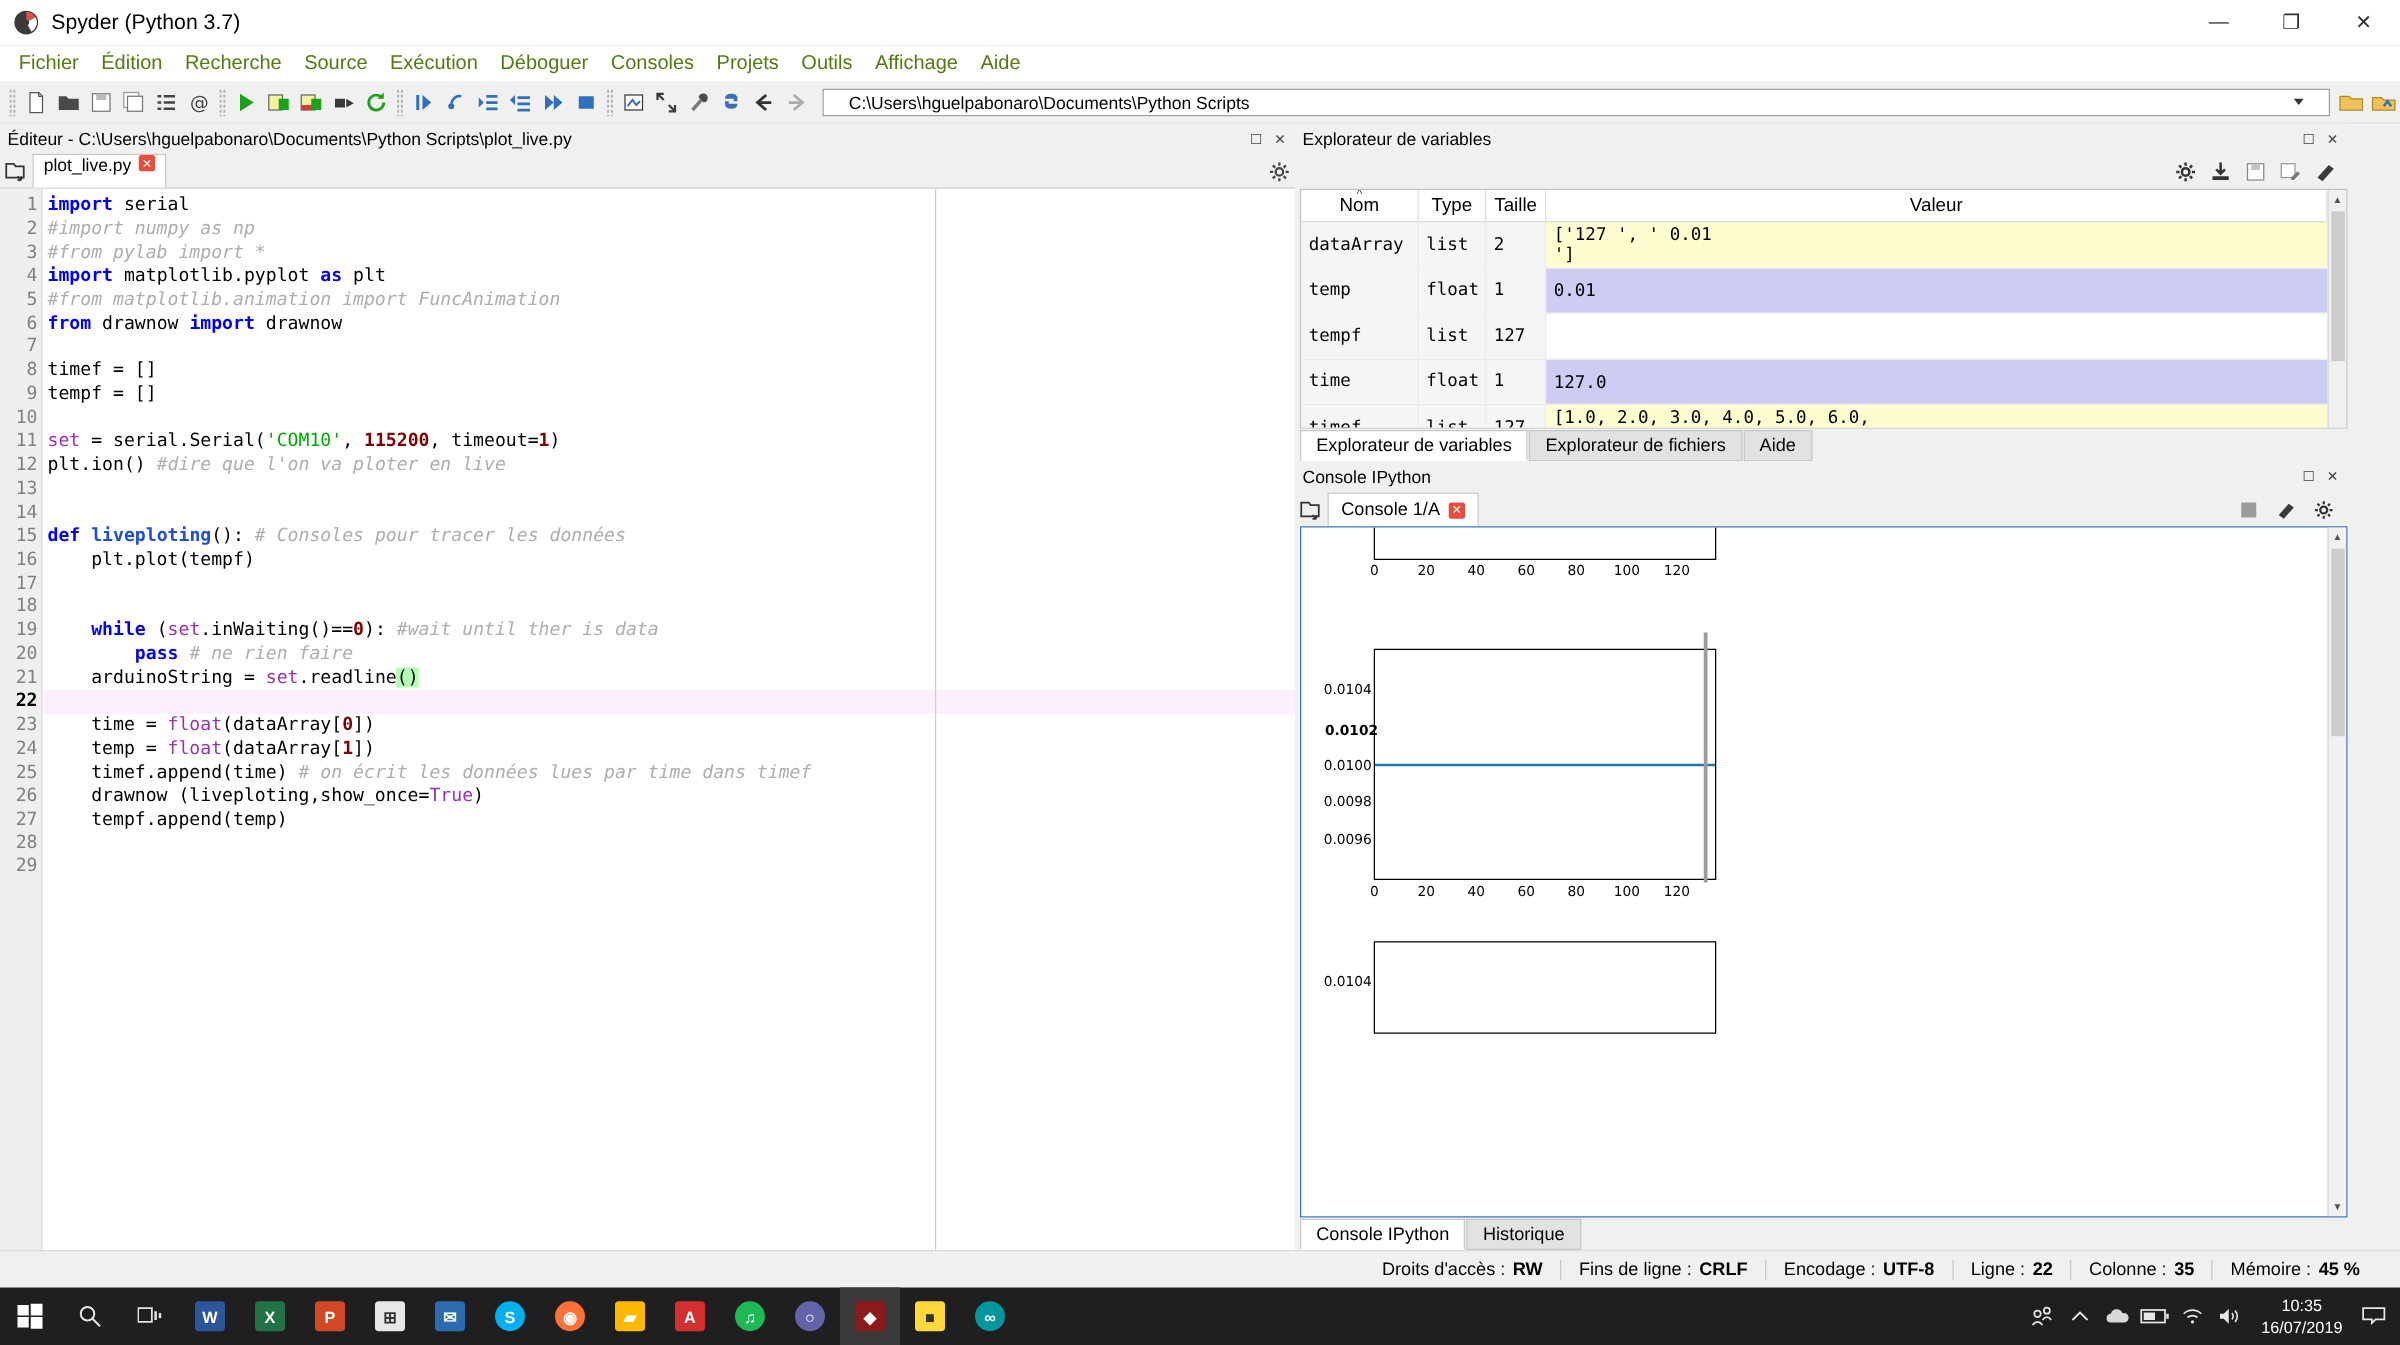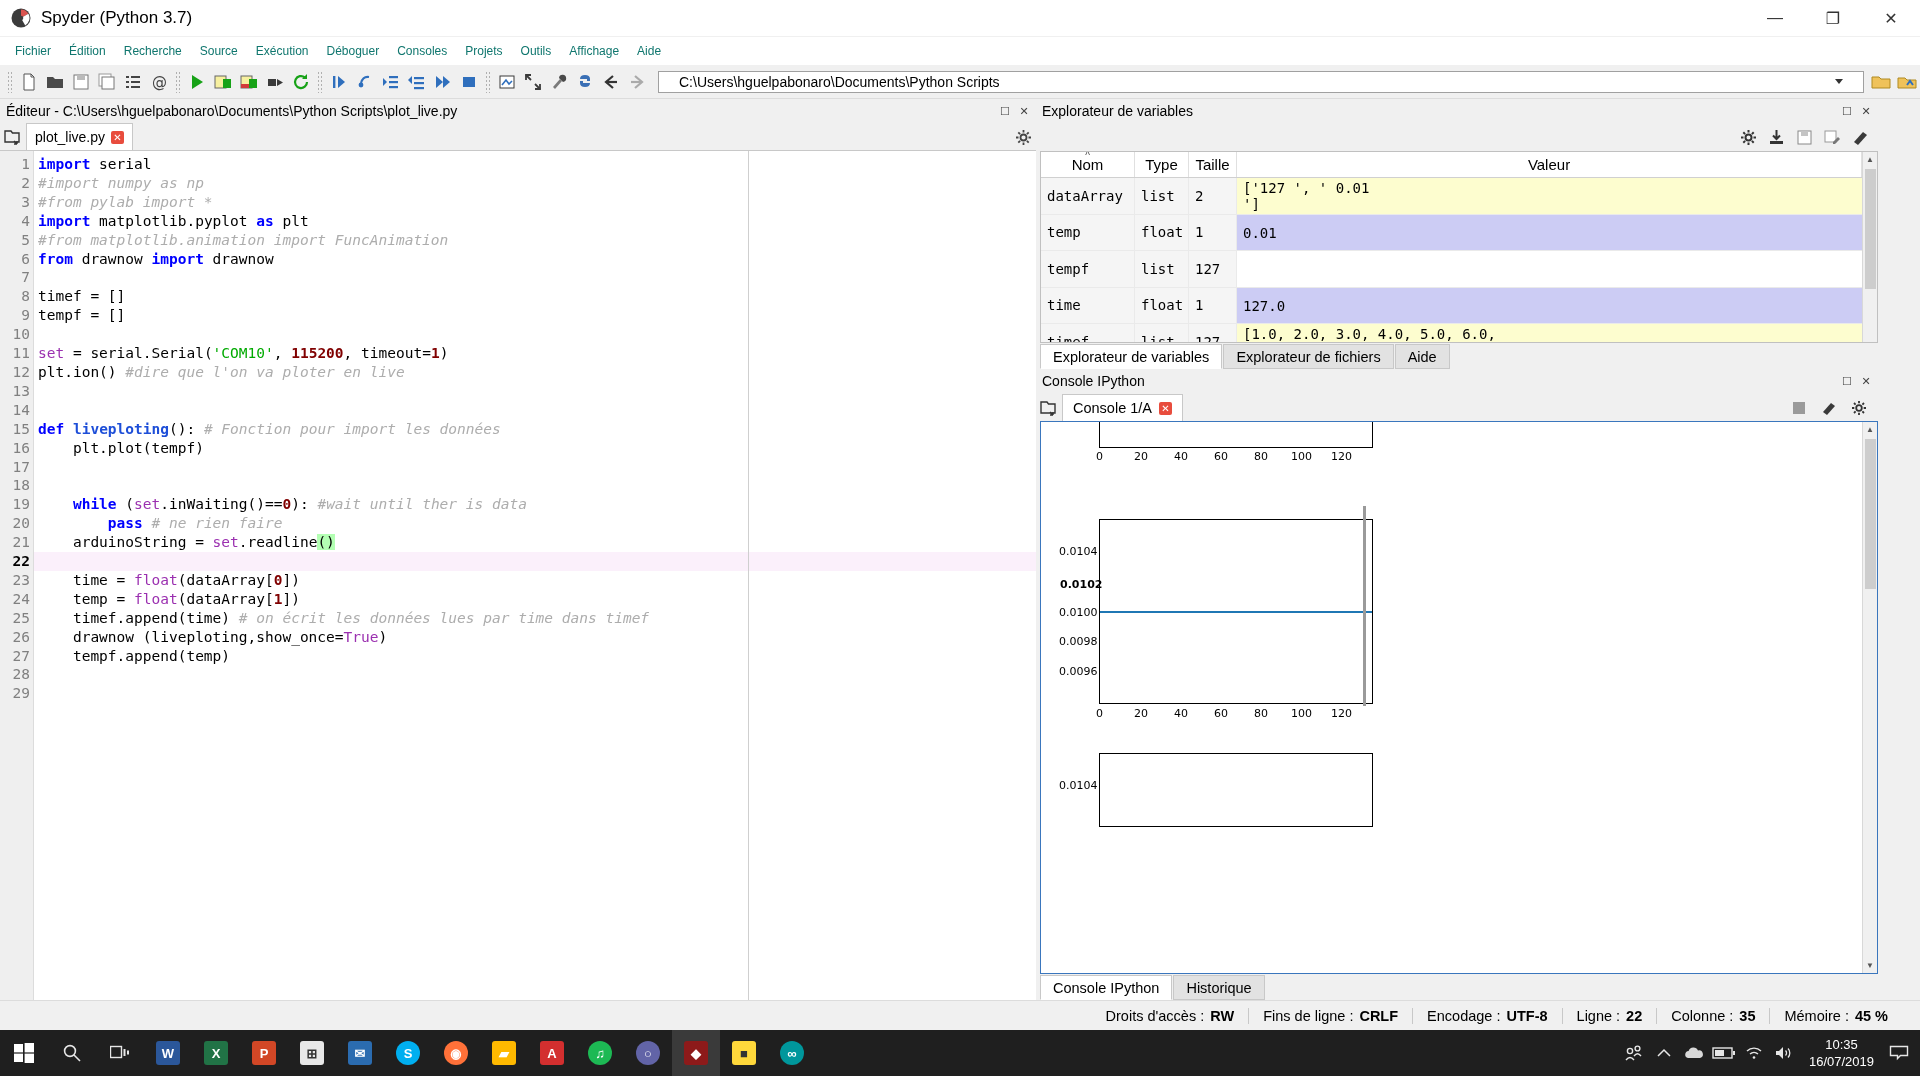--- a/index.html
+++ b/index.html
@@ -17,21 +17,21 @@
     border-bottom: 1px solid #f0f0f0; flex: 0 0 37px;
   }
   .titlebar .logo { width: 22px; height: 22px; margin-left: 10px; margin-right: 9px; position: relative; }
   .titlebar .title { font-size: 17px; color: #000; }
   .titlebar .wbtns { margin-left: auto; display: flex; height: 37px; }
   .wbtn { width: 58px; height: 37px; display: flex; align-items: center; justify-content: center;
           font-size: 16px; color: #333; }
 
   
   .menubar { height: 28px; display: flex; align-items: center; background: #fff; padding-left: 6px; flex: 0 0 28px; }
-  .menubar .mi { font-size: 12px; color: #0f766e; padding: 3px 9px; }
+  .menubar .mi { font-size: 16px; color: #4d7c0f; padding: 3px 9px; }
 
   
   .toolbar { height: 34px; background: #f0f0f0; display: flex; align-items: center; flex: 0 0 34px;
              border-bottom: 1px solid #dcdcdc; padding-left: 4px; }
   .tgrip { width: 6px; height: 22px; margin: 0 3px;
            background-image: radial-gradient(#b0b0b0 1px, transparent 1px);
            background-size: 3px 4px; }
   .tb { width: 26px; height: 26px; display: flex; align-items: center; justify-content: center; position: relative; }
   .pathbar { flex: 1; height: 22px; margin: 0 4px 0 8px; background: #fff; border: 1px solid #a0a0a0;
              display: flex; align-items: center; padding: 0 20px; }
@@ -47,21 +47,21 @@
   .pane-header { height: 24px; background: #f0f0f0; display: flex; align-items: center; padding: 0 4px 0 6px;
                  font-size: 14px; color: #000; flex: 0 0 24px; }
   .pane-header .ph-title { flex: 1; white-space: nowrap; overflow: hidden; }
   .ph-btn { width: 16px; height: 16px; display: flex; align-items: center; justify-content: center;
             font-size: 11px; color: #444; margin-left: 3px; }
 
   .tabstrip { height: 28px; background: #f0f0f0; display: flex; align-items: flex-end; flex: 0 0 28px;
               border-bottom: 1px solid #c8c8c8; }
   .tabstrip .browse { width: 26px; height: 26px; display: flex; align-items: center; justify-content: center; }
   .tab { height: 27px; background: #fff; border: 1px solid #c8c8c8; border-bottom: none;
-         display: flex; align-items: center; padding: 0 8px; font-size: 14px; gap: 6px; }
+         display: flex; align-items: flex-start; padding: 0 8px; font-size: 14px; gap: 6px; }
   .tab .xbtn { width: 13px; height: 13px; background: #e84c3d; color: #fff; font-size: 10px;
                display: flex; align-items: center; justify-content: center; border-radius: 2px; }
   .tabstrip .tgear { margin-left: auto; width: 26px; height: 26px; display: flex; align-items: center; justify-content: center; }
 
   .code-area { flex: 1; display: flex; background: #fff; position: relative; overflow: hidden; }
   .gutter { width: 34px; background: #efefef; border-right: 1px solid #dcdcdc; padding-top: 4px;
             text-align: right; flex: 0 0 34px; }
   .gutter div { font-family: "DejaVu Sans Mono", monospace; font-size: 14.5px; line-height: 18.9px;
                 color: #808080; padding-right: 3px; }
   .gutter div.cur { color: #000; font-weight: bold; }
@@ -445,21 +445,21 @@
               <pre><span class="cm">#from matplotlib.animation import FuncAnimation</span></pre>
               <pre><span class="kw">from</span> drawnow <span class="kw">import</span> drawnow</pre>
               <pre>&nbsp;</pre>
               <pre>timef = []</pre>
               <pre>tempf = []</pre>
               <pre>&nbsp;</pre>
               <pre><span class="bi">set</span> = serial.Serial(<span class="st">'COM10'</span>, <span class="nu">115200</span>, timeout=<span class="nu">1</span>)</pre>
               <pre>plt.ion() <span class="cm">#dire que l'on va ploter en live</span></pre>
               <pre>&nbsp;</pre>
               <pre>&nbsp;</pre>
-              <pre><span class="kw">def</span> <span class="fn">liveploting</span>(): <span class="cm"># Fonction pour import les données</span></pre>
+              <pre><span class="kw">def</span> <span class="fn">liveploting</span>(): <span class="cm"># Consoles pour tracer les données</span></pre>
               <pre>    plt.plot(tempf)</pre>
               <pre>&nbsp;</pre>
               <pre>&nbsp;</pre>
               <pre>    <span class="kw">while</span> (<span class="bi">set</span>.inWaiting()==<span class="nu">0</span>): <span class="cm">#wait until ther is data</span></pre>
               <pre>        <span class="kw">pass</span> <span class="cm"># ne rien faire</span></pre>
               <pre>    arduinoString = <span class="bi">set</span>.readline<span class="mp">()</span></pre>
               <pre>    dataArray = arduinoString.decode().split(<span class="st">","</span>)</pre>
               <pre>    time = <span class="bi">float</span>(dataArray[<span class="nu">0</span>])</pre>
               <pre>    temp = <span class="bi">float</span>(dataArray[<span class="nu">1</span>])</pre>
               <pre>    timef.append(time) <span class="cm"># on écrit les données lues par time dans timef</span></pre>

